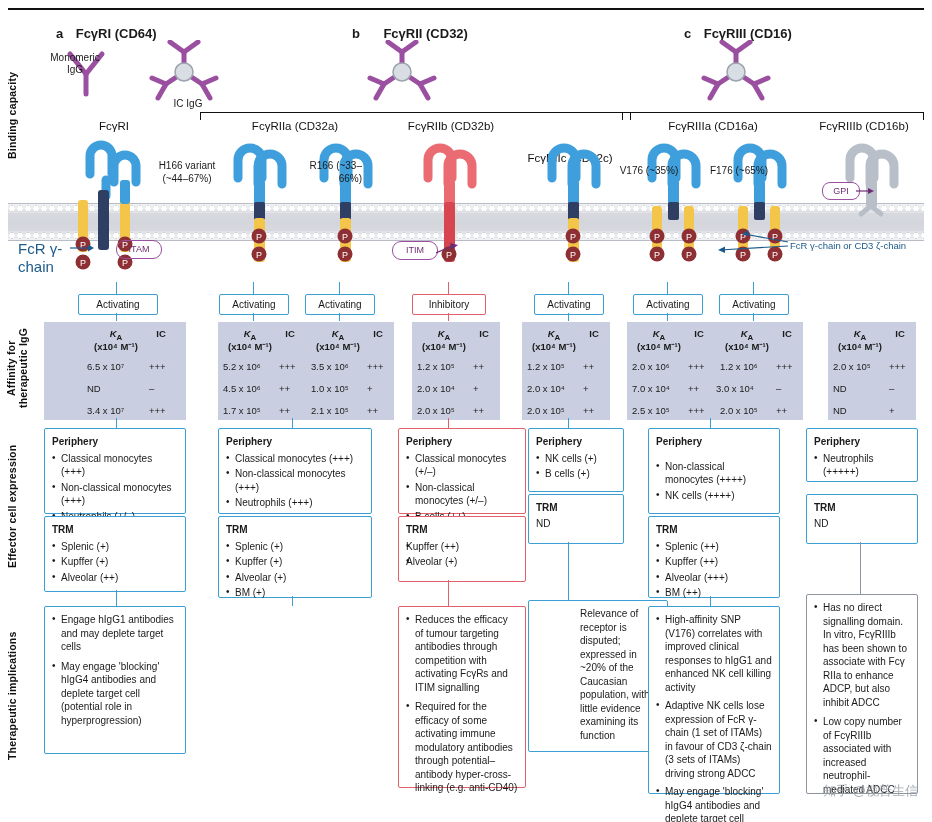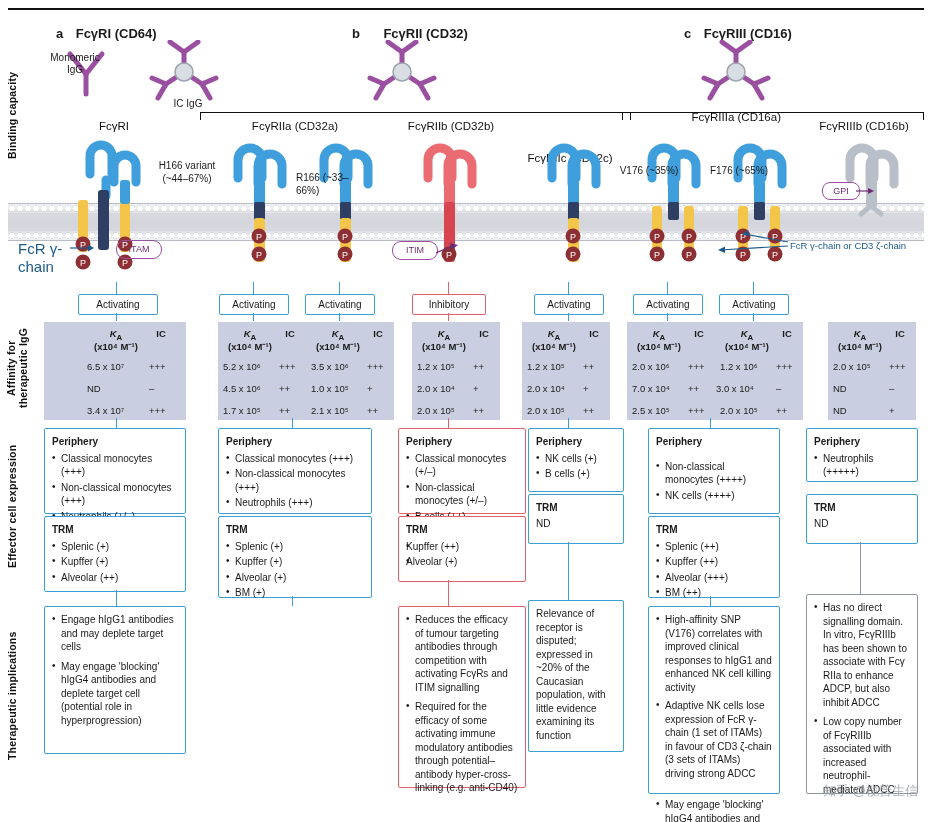--- a/index.html
+++ b/index.html
@@ -166,21 +166,21 @@
   <div class="abs" style="left:630px;top:112px;width:1px;height:8px;background:#111;"></div>
   <div class="abs" style="left:622px;top:112px;width:302px;height:1px;background:#111;opacity:0;"></div>
   <div class="abs" style="left:622px;top:112px;width:302px;height:1px;background:#111;"></div>
   <div class="abs" style="left:622px;top:112px;width:1px;height:8px;background:#111;"></div>
   <div class="abs" style="left:923px;top:112px;width:1px;height:8px;background:#111;"></div>
 
   <div class="abs colname" style="left:74px;top:120px;width:80px;">FcγRI</div>
   <div class="abs colname" style="left:230px;top:120px;width:130px;">FcγRIIa (CD32a)</div>
   <div class="abs colname" style="left:386px;top:120px;width:130px;">FcγRIIb (CD32b)</div>
   <div class="abs colname" style="left:506px;top:120px;width:128px;margin-top:32px;">FcγRIIc (CD32c)</div>
-  <div class="abs colname" style="left:645px;top:111px;width:136px;text-align:right;">FcγRIIIa (CD16a)</div>
+  <div class="abs colname" style="left:645px;top:120px;width:136px;">FcγRIIIa (CD16a)</div>
   <div class="abs colname" style="left:800px;top:120px;width:128px;">FcγRIIIb (CD16b)</div>
 
   <div class="membrane">
     <div class="core"></div>
     <div class="heads t"></div>
     <div class="heads b"></div>
   </div>
 
   <svg class="abs" style="left:48px;top:134px;" width="140" height="150" viewBox="0 0 140 150">
 
@@ -317,21 +317,21 @@
     <span>FcR γ-chain or CD3 ζ-chain</span>
   </div>
   <svg class="abs" style="left:700px;top:228px;" width="90" height="28">
     <line x1="88" y1="14" x2="44" y2="6" stroke="#1c5a8c" stroke-width="1.1"></line>
     <polygon points="48,2 42,6.5 49,8" fill="#1c5a8c"></polygon>
     <line x1="88" y1="18" x2="20" y2="22" stroke="#1c5a8c" stroke-width="1.1"></line>
     <polygon points="25,18.5 18,22 25,25" fill="#1c5a8c"></polygon>
   </svg>
 
   <div class="abs small" style="left:150px;top:160px;width:74px;text-align:center;line-height:1.25;">H166 variant (~44–67%)</div>
-  <div class="abs small" style="left:296px;top:172px;width:66px;text-align:left;line-height:1.25;">R166 (~33–66%)</div>
+  <div class="abs small" style="left:296px;top:160px;width:66px;text-align:right;line-height:1.25;">R166 (~33–66%)</div>
   <div class="abs small" style="left:610px;top:165px;width:78px;text-align:center;line-height:1.25;">V176 (~35%)</div>
   <div class="abs small" style="left:700px;top:165px;width:78px;text-align:center;line-height:1.25;">F176 (~65%)</div>
 
   <div class="activ" style="left:78px;top:294px;width:78px;">Activating</div>
   <div class="activ" style="left:219px;top:294px;width:68px;">Activating</div>
   <div class="activ" style="left:305px;top:294px;width:68px;">Activating</div>
   <div class="activ inh" style="left:412px;top:294px;width:72px;">Inhibitory</div>
   <div class="activ" style="left:534px;top:294px;width:68px;">Activating</div>
   <div class="activ" style="left:633px;top:294px;width:68px;">Activating</div>
   <div class="activ" style="left:719px;top:294px;width:68px;">Activating</div>
@@ -600,29 +600,29 @@
 
   <div class="box red" style="left:398px;top:606px;width:126px;height:180px;">
     <div class="box-tt">
       <ul class="bl">
         <li style="margin-bottom:6px;">Reduces the efficacy of tumour targeting antibodies through competition with activating FcγRs and ITIM signalling</li>
         <li>Required for the efficacy of some activating immune modulatory antibodies through potential–antibody hyper-cross-linking (e.g. anti-CD40)</li>
       </ul>
     </div>
   </div>
 
-  <div class="box" style="left:528px;top:600px;width:94px;height:150px;">
+  <div class="box" style="left:528px;top:600px;width:94px;height:150px;padding-left:44px;">
     <div class="box-tt">Relevance of receptor is disputed; expressed in ~20% of the Caucasian population, with little evidence examining its function</div>
   </div>
 
   <div class="box" style="left:648px;top:606px;width:130px;height:186px;">
     <div class="box-tt">
       <ul class="bl">
         <li style="margin-bottom:5px;">High-affinity SNP (V176) correlates with improved clinical responses to hIgG1 and enhanced NK cell killing activity</li>
-        <li style="margin-bottom:18px;">Adaptive NK cells lose expression of FcR γ-chain (1 set of ITAMs) in favour of CD3 ζ-chain (3 sets of ITAMs) driving strong ADCC</li>
+        <li style="margin-bottom:5px;">Adaptive NK cells lose expression of FcR γ-chain (1 set of ITAMs) in favour of CD3 ζ-chain (3 sets of ITAMs) driving strong ADCC</li>
         <li>May engage 'blocking' hIgG4 antibodies and deplete target cell (potential role in hyperprogression)</li>
       </ul>
     </div>
   </div>
 
   <div class="box grey" style="left:806px;top:594px;width:110px;height:198px;">
     <div class="box-tt">
       <ul class="bl">
         <li style="margin-bottom:6px;">Has no direct signalling domain. In vitro, FcγRIIIb has been shown to associate with Fcγ RIIa to enhance ADCP, but also inhibit ADCC</li>
         <li>Low copy number of FcγRIIIb associated with increased neutrophil-mediated ADCC</li>

